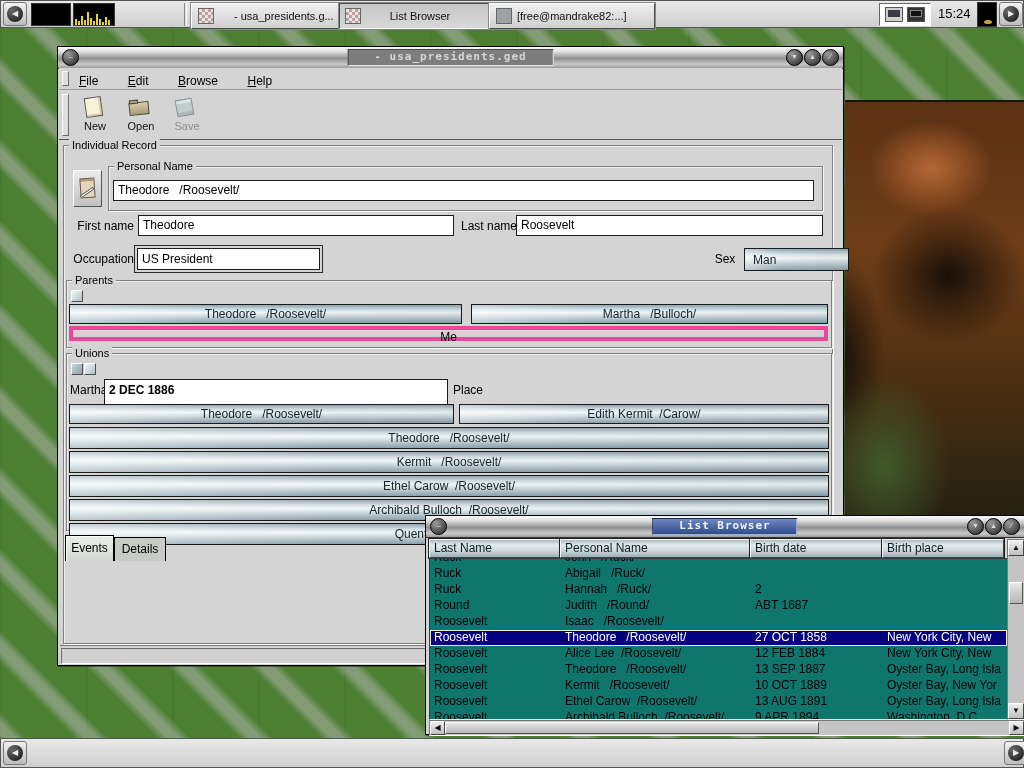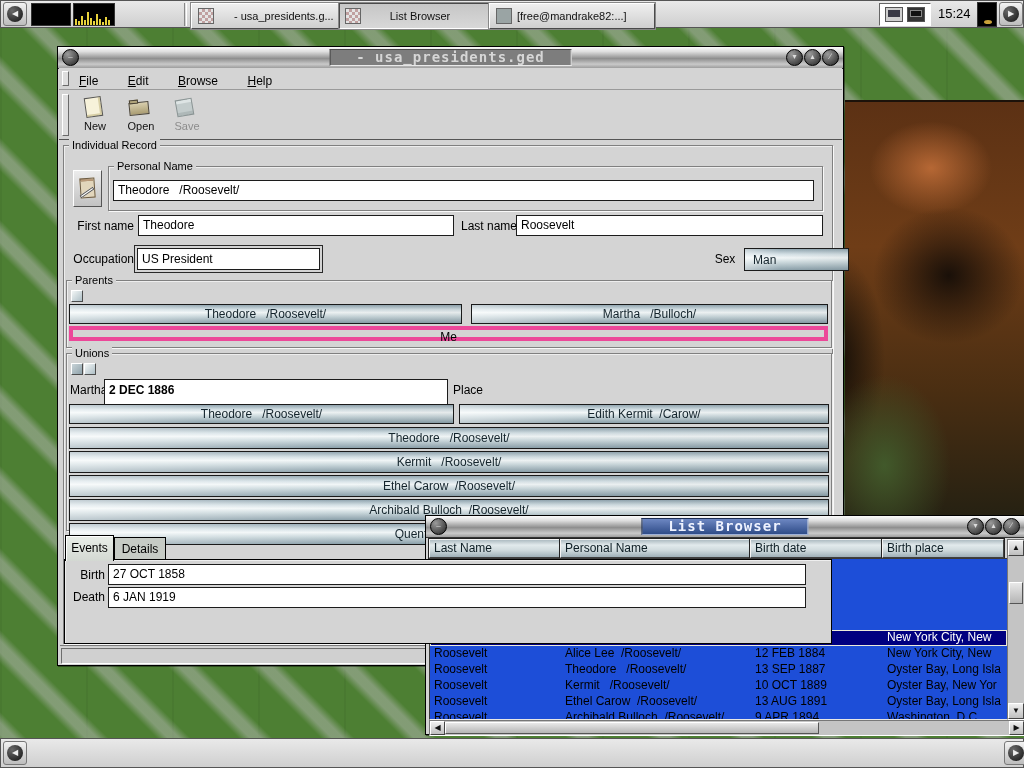--- a/index.html
+++ b/index.html
@@ -31,21 +31,21 @@
   .mini-mon i{display:block;margin:2px;height:7px;background:#3a3a46;}
   
   .window{background:#d4d4d4;border:1px solid #000;box-shadow:1px 1px 0 rgba(0,0,0,.4);}
   .titlebar{position:absolute;left:0;top:0;right:0;height:21px;
     background:linear-gradient(180deg,#fbfbfb 0%,#dedede 22%,#8f8f8f 55%,#c9c9c9 82%,#9d9d9d 100%);
     border-bottom:1px solid #333;}
   .wbtn{position:absolute;top:2px;width:15px;height:15px;border-radius:50%;border:1px solid #000;
     background:radial-gradient(circle at 32% 28%,#9b9b9b,#222);color:#ddd;font-size:8px;line-height:13px;text-align:center;}
   .plaque{position:absolute;top:2px;left:50%;transform:translateX(-50%);height:15px;padding:0 26px;
     background:#7d7d7d;border:1px solid;border-color:#4d4d4d #e9e9e9 #e9e9e9 #4d4d4d;
-    color:#d6d6d6;font-family:"DejaVu Sans Mono",monospace;font-weight:bold;font-size:14px;letter-spacing:1px;line-height:14px;white-space:nowrap;}
+    color:#d6d6d6;font-family:"DejaVu Sans Mono",monospace;font-weight:bold;font-size:11px;letter-spacing:1px;line-height:14px;white-space:nowrap;}
   .plaque.active{background:linear-gradient(180deg,#6d87c2,#2f4c88);color:#eef2ff;border-color:#1e2f55 #9db0d8 #9db0d8 #1e2f55;}
   .grip{position:absolute;left:3px;top:3px;bottom:3px;width:5px;background:#dedede;
     border:1px solid;border-color:#fff #6a6a6a #6a6a6a #fff;}
   
   .menu-item{display:inline-block;font-size:12px;color:#000;margin-right:25px;}
   .menu-item::first-letter{text-decoration:underline;}
   .tool{position:absolute;top:5px;width:44px;height:39px;text-align:center;font-size:11px;color:#111;}
   .tool .glyph{height:24px;position:relative;}
   .tool.disabled{color:#8d8d8d;}
   .gbox{position:absolute;border:1px solid #808080;box-shadow:1px 1px 0 rgba(255,255,255,.85), inset 1px 1px 0 rgba(255,255,255,.6);}
@@ -62,21 +62,21 @@
   .tab{position:absolute;border:1px solid #000;border-bottom:none;font-size:12px;color:#000;text-align:center;}
   .tab.front{background:linear-gradient(180deg,#e9eee8,#d3d8d2);box-shadow:inset 1px 1px 0 #fff;z-index:3;}
   .tab.back{background:#c6cbc5;z-index:1;}
   .tabpage{position:absolute;background:#d4d4d4;border:1px solid #000;box-shadow:inset 1px 1px 0 #eee;z-index:2;}
   .statusbar{position:absolute;background:#d0d0d0;border:1px solid;border-color:#6e6e6e #fff #fff #6e6e6e;}
   
   .lb-head{position:absolute;display:flex;}
   .lb-head .hcell{height:19px;border:1px solid;border-color:#f4f4f4 #3f3f3f #3f3f3f #f4f4f4;box-shadow:0 0 0 1px #222;
     background:linear-gradient(180deg,#aebcc2 0%,#e2eaec 30%,#cfdadd 60%,#9fb0b8 100%);
     font-size:12px;color:#0d1d24;padding:1px 4px 0;box-sizing:border-box;}
-  .lb-view{position:absolute;background:#1d4ed8;border:1px solid;border-color:#3a3a3a #e8e8e8 #e8e8e8 #3a3a3a;overflow:hidden;}
+  .lb-view{position:absolute;background:#0f766e;border:1px solid;border-color:#3a3a3a #e8e8e8 #e8e8e8 #3a3a3a;overflow:hidden;}
   .row{display:flex;height:16px;font-size:12px;color:#000;white-space:pre;}
   .row>div{overflow:hidden;padding-left:4px;box-sizing:border-box;flex:0 0 auto;}
   .row.selected{background:#000080;color:#fff;box-shadow:inset 0 0 0 1px #ecead9;}
   .sbar{position:absolute;background:#c4c4c4;border:1px solid;border-color:#777 #fff #fff #777;}
   .sbtn{position:absolute;background:linear-gradient(180deg,#efefef,#bfbfbf);border:1px solid;border-color:#fff #444 #444 #fff;
     color:#111;font-size:8px;text-align:center;}
   .sthumb{position:absolute;background:linear-gradient(180deg,#e8e8e8,#b5b5b5);border:1px solid;border-color:#fff #555 #555 #fff;}
 </style>
 </head>
 <body>
@@ -243,26 +243,20 @@
             <div class="pbtn" style="height:20px;margin-bottom:2px;">Ethel Carow  /Roosevelt/</div>
 
             <div class="pbtn" style="height:20px;margin-bottom:2px;">Archibald Bulloch  /Roosevelt/</div>
 
             <div class="pbtn" style="height:20px;margin-bottom:2px;">Quentin  /Roosevelt/</div>
           </div>
       </div>
 
       <div class="tab front" style="left:1px;top:389px;width:47px;height:25px;line-height:24px;">Events</div>
       <div class="tab back" style="left:50px;top:391px;width:50px;height:23px;line-height:22px;">Details</div>
-      <div class="tabpage" style="left:0px;top:413px;width:766px;height:83px;">
-        <div class="abs lbl" style="left:9px;top:8px;width:31px;text-align:right;">Birth</div>
-        <div class="abs field" style="left:43px;top:4px;width:698px;height:21px;">27 OCT 1858</div>
-        <div class="abs lbl" style="left:4px;top:30px;width:36px;text-align:right;">Death</div>
-        <div class="abs field" style="left:43px;top:27px;width:698px;height:21px;">6 JAN 1919</div>
-      </div>
     </div>
 
     <div class="abs" style="left:2px;top:598px;width:781px;height:0;border-top:2px groove #cfcfcf;"></div>
     <div class="statusbar" style="left:3px;top:601px;width:779px;height:14px;"></div>
   </div>
 
   <div class="abs window" style="left:425px;top:515px;width:600px;height:220px;">
     <div class="titlebar">
       <div class="wbtn" style="left:4px;">–</div>
       <div class="plaque active">List Browser</div>

